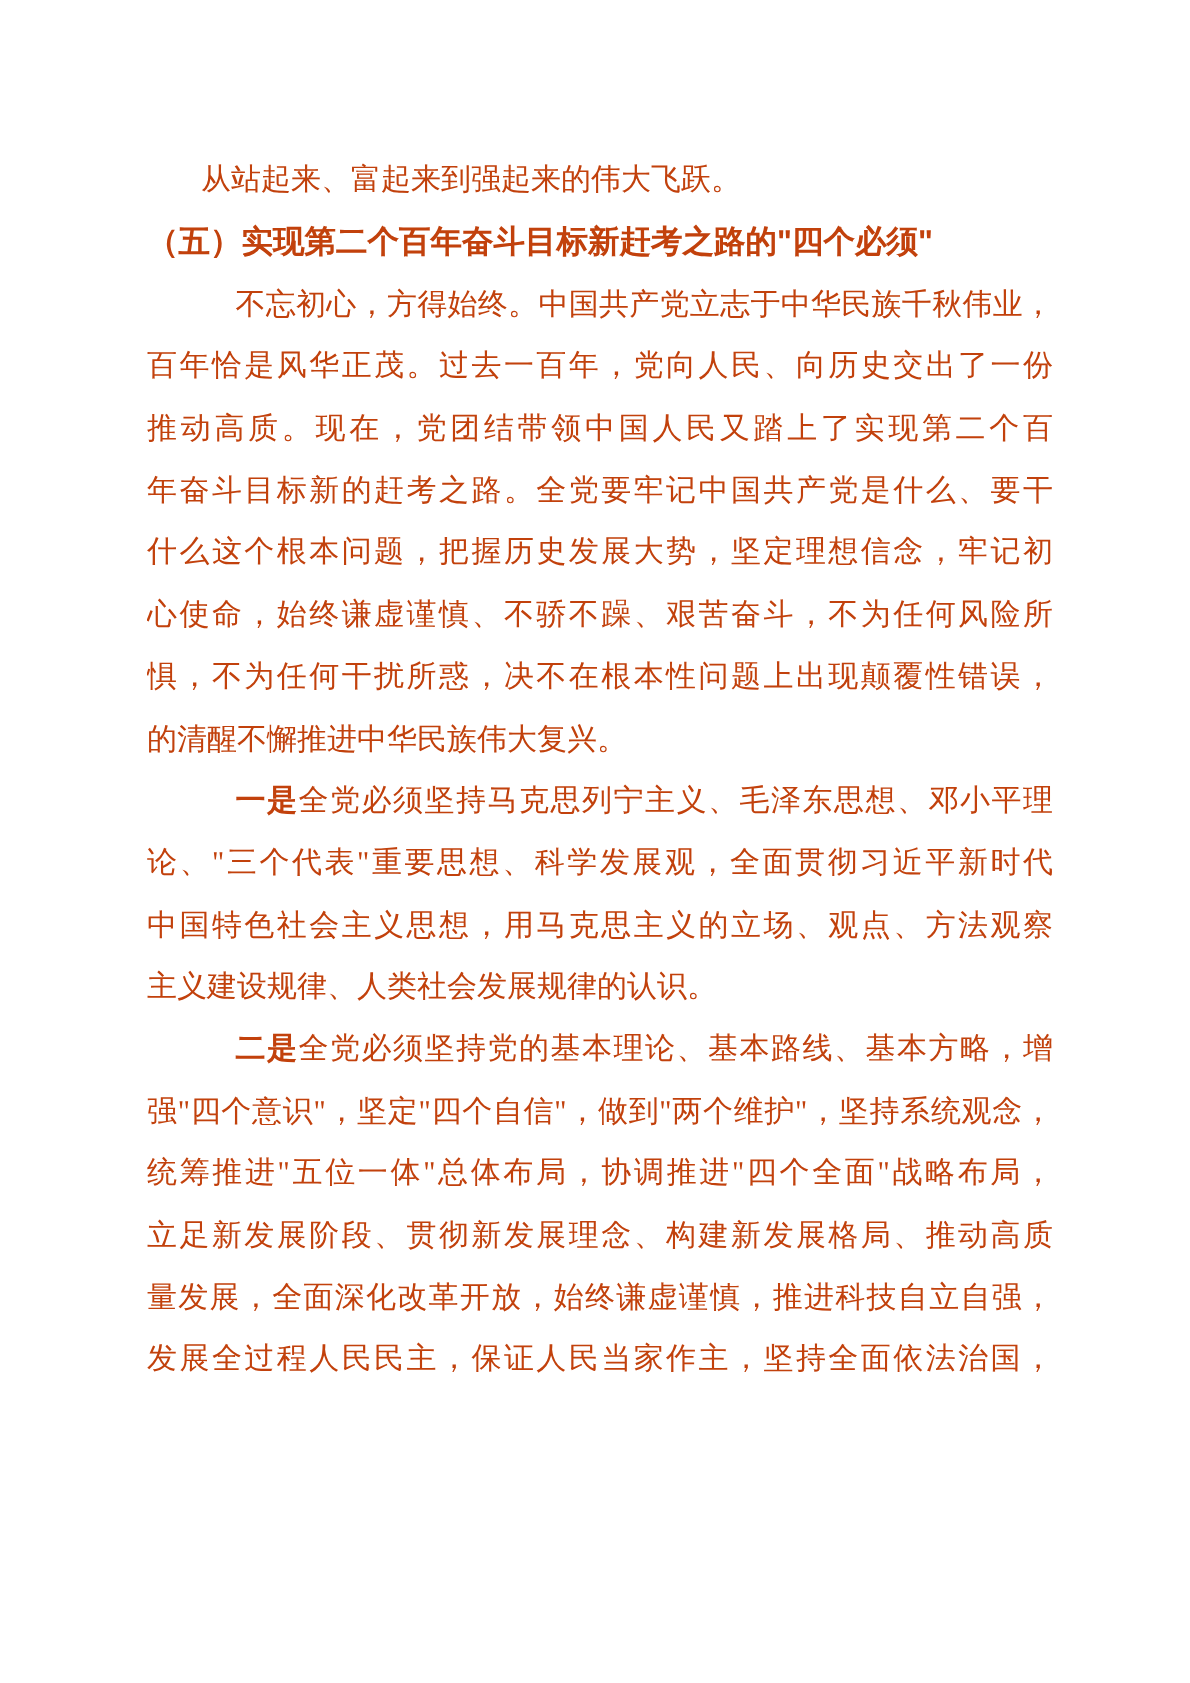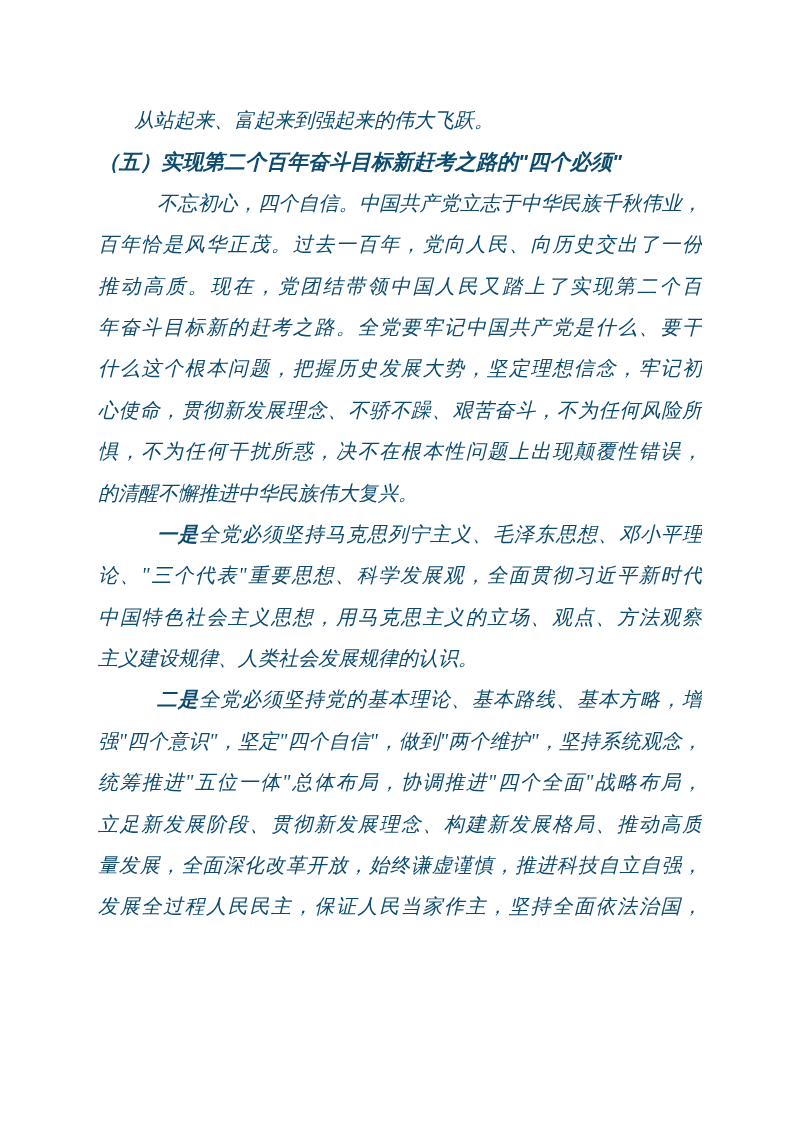--- a/index.html
+++ b/index.html
@@ -7,22 +7,21 @@
     padding: 0;
     background: #ffffff;
   }
   .page {
     position: relative;
     width: 793px;
     height: 1122px;
     background: #ffffff;
     overflow: hidden;
     font-family: "Liberation Serif", "DejaVu Serif", serif;
-    color: #0c4a6e;
-    font-style: italic;
+    color: #c2410c;
   }
   .content {
     position: absolute;
     left: 98px;
     top: 100px;
     width: 604px;
     font-size: 20px;
     line-height: 41.4px;
   }
   .line {
@@ -59,26 +58,26 @@
   }
 </style>
 </head>
 <body>
 
 <div class="page">
   <div class="content">
     <div class="line intro">从站起来、富起来到强起来的伟大飞跃。</div>
     <div class="line heading">（五）实现第二个百年奋斗目标新赶考之路的"四个必须"</div>
     <div id="paragraphs">
-        <div class="line first">不忘初心，四个自信。中国共产党立志于中华民族千秋伟业，</div>
+        <div class="line first">不忘初心，方得始终。中国共产党立志于中华民族千秋伟业，</div>
         <div class="line">百年恰是风华正茂。过去一百年，党向人民、向历史交出了一份</div>
         <div class="line">推动高质。现在，党团结带领中国人民又踏上了实现第二个百</div>
         <div class="line">年奋斗目标新的赶考之路。全党要牢记中国共产党是什么、要干</div>
         <div class="line">什么这个根本问题，把握历史发展大势，坚定理想信念，牢记初</div>
-        <div class="line">心使命，贯彻新发展理念、不骄不躁、艰苦奋斗，不为任何风险所</div>
+        <div class="line">心使命，始终谦虚谨慎、不骄不躁、艰苦奋斗，不为任何风险所</div>
         <div class="line">惧，不为任何干扰所惑，决不在根本性问题上出现颠覆性错误，</div>
         <div class="line end">的清醒不懈推进中华民族伟大复兴。</div>
         <div class="line first"><b class="lead">一是</b>全党必须坚持马克思列宁主义、毛泽东思想、邓小平理</div>
         <div class="line">论、"三个代表"重要思想、科学发展观，全面贯彻习近平新时代</div>
         <div class="line">中国特色社会主义思想，用马克思主义的立场、观点、方法观察</div>
         <div class="line end">主义建设规律、人类社会发展规律的认识。</div>
         <div class="line first"><b class="lead">二是</b>全党必须坚持党的基本理论、基本路线、基本方略，增</div>
         <div class="line">强"四个意识"，坚定"四个自信"，做到"两个维护"，坚持系统观念，</div>
         <div class="line">统筹推进"五位一体"总体布局，协调推进"四个全面"战略布局，</div>
         <div class="line">立足新发展阶段、贯彻新发展理念、构建新发展格局、推动高质</div>

